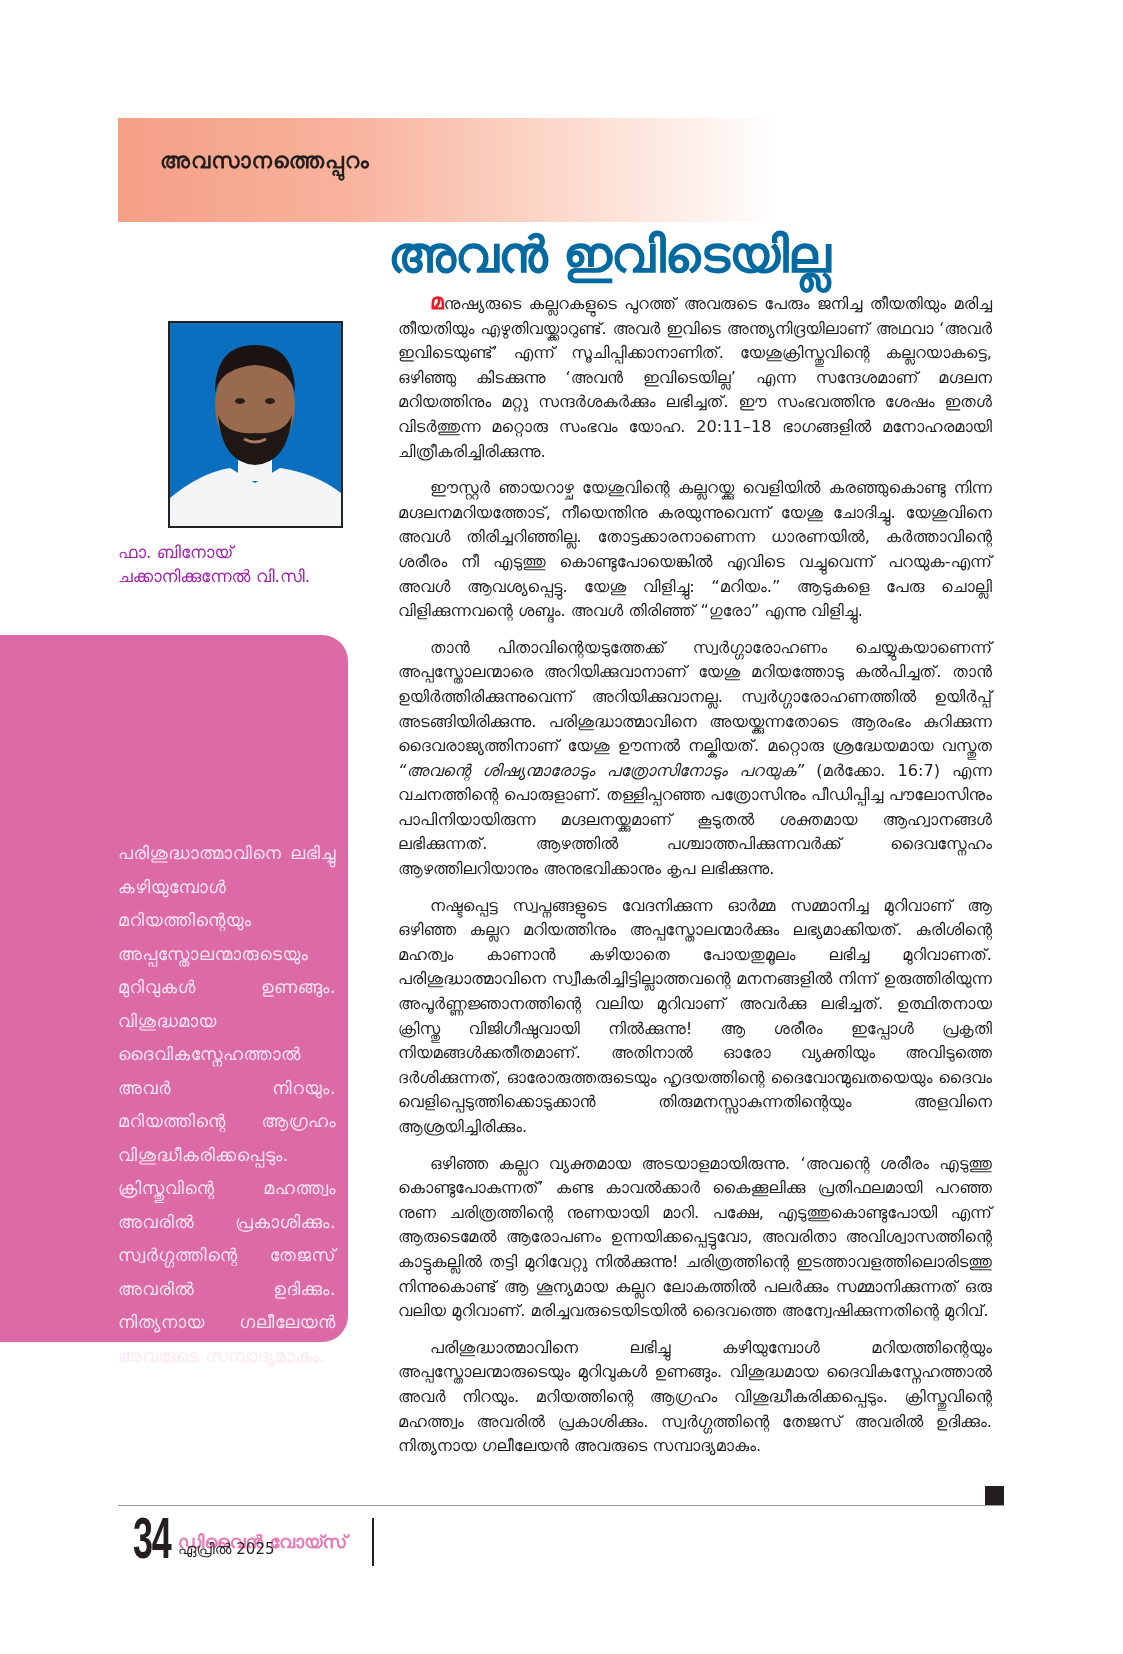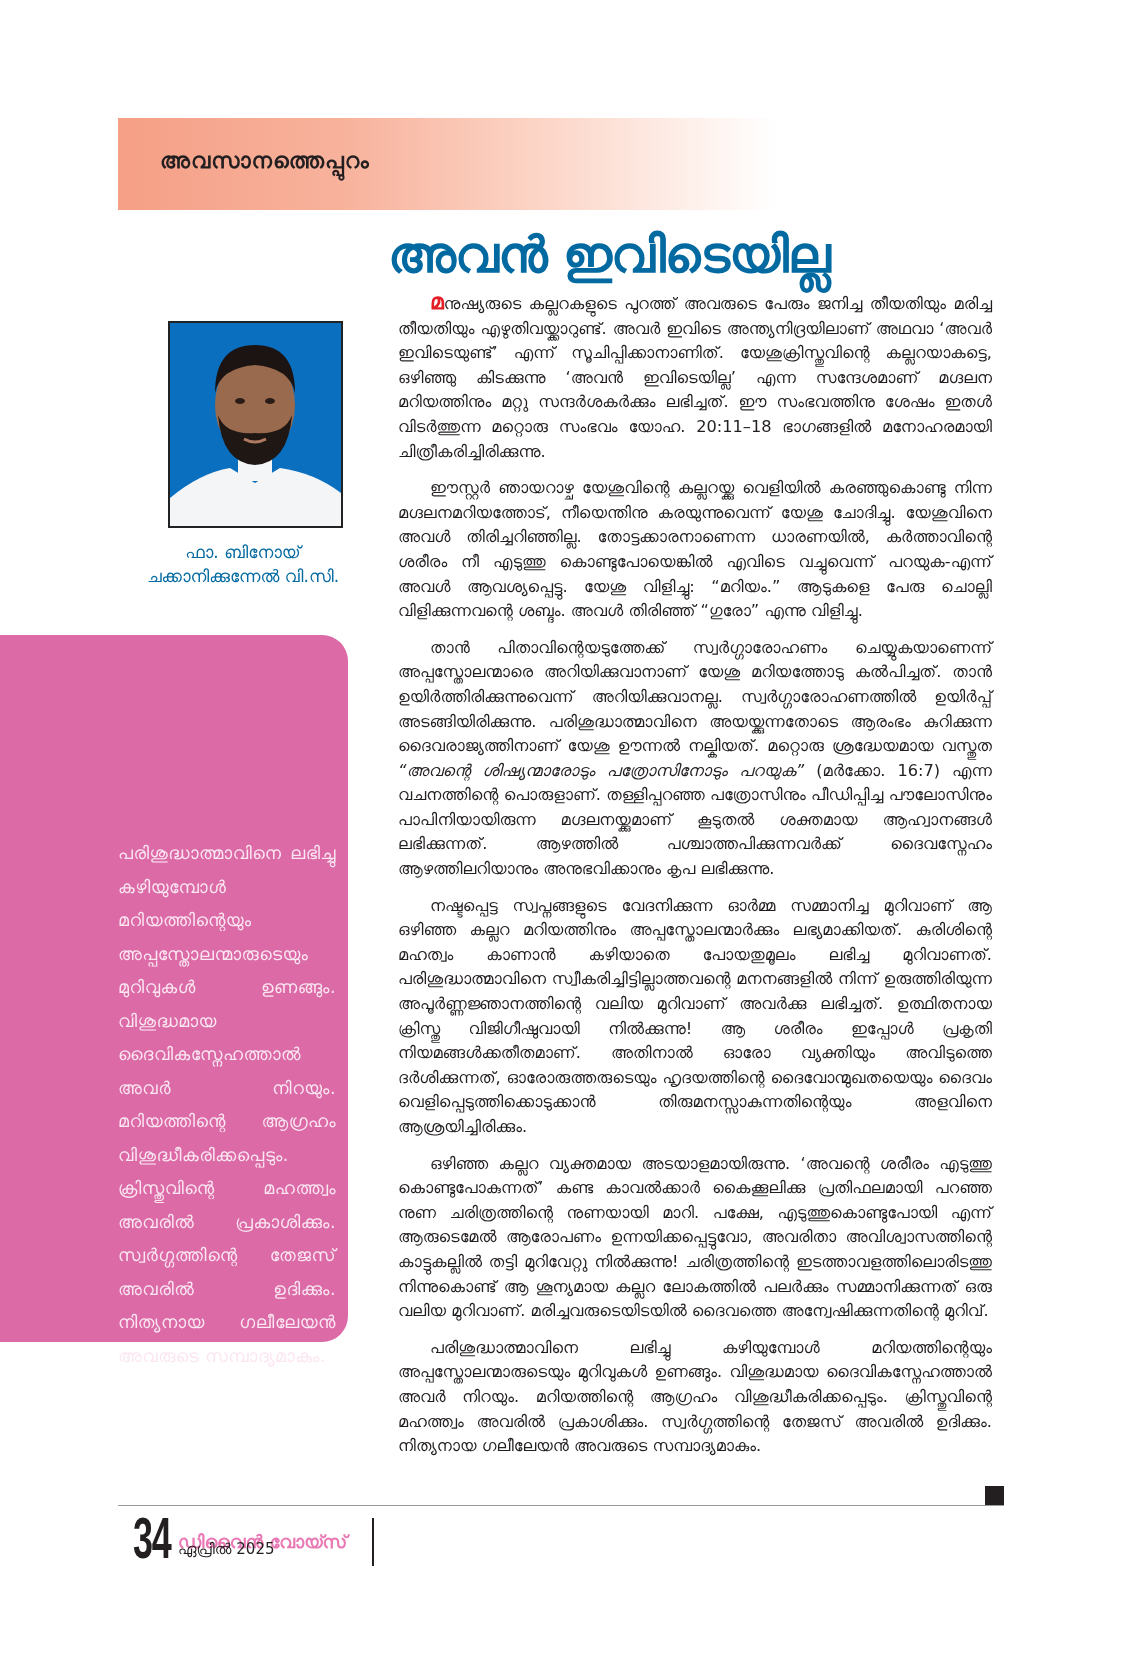--- a/index.html
+++ b/index.html
@@ -2,39 +2,39 @@
 <html><head>
 <meta charset="utf-8">
 <style>
   html, body { margin: 0; padding: 0; }
   body {
     width: 1123px; height: 1654px; position: relative; overflow: hidden;
     background: #ffffff; color: #231f20;
     font-family: "DejaVu Sans", sans-serif;
   }
   .band {
-    position: absolute; left: 118px; top: 118px; width: 660px; height: 92px;
+    position: absolute; left: 118px; top: 118px; width: 660px; height: 104px;
     background: linear-gradient(90deg, #f59f86 0%, #f8b39d 35%, #fcd6c8 65%, #ffffff 100%);
   }
   .band-label {
     position: absolute; left: 42px; top: 30px;
     font-size: 22px; font-weight: bold; color: #231f20; letter-spacing: 1px;
   }
   .title {
     position: absolute; left: 388px; top: 222px; width: 400px;
     font-size: 50px; font-weight: bold; color: #0369a1; line-height: 66px;
     white-space: nowrap; letter-spacing: -1px;
   }
   .photo {
     position: absolute; left: 168px; top: 321px; width: 175px; height: 207px;
     border: 2px solid #222; box-sizing: border-box; background: #0b6fbf; overflow: hidden;
   }
   .byline {
-    position: absolute; left: 118px; top: 540px; width: 250px; text-align: center;
-    font-size: 17px; line-height: 24px; color: #0369a1;
+    position: absolute; left: 118px; top: 540px; width: 250px; 
+    font-size: 17px; line-height: 24px; color: #a21caf;
   }
   .pullbox {
     position: absolute; left: 0; top: 635px; width: 348px; height: 707px;
     background: #db6aa7; border-radius: 0 26px 26px 0;
   }
   .pull-text {
     position: absolute; left: 118px; top: 202px; width: 218px;
     font-size: 17.5px; line-height: 33.5px; color: #fbe6f1; text-align: justify;
     letter-spacing: 0.5px;
   }

